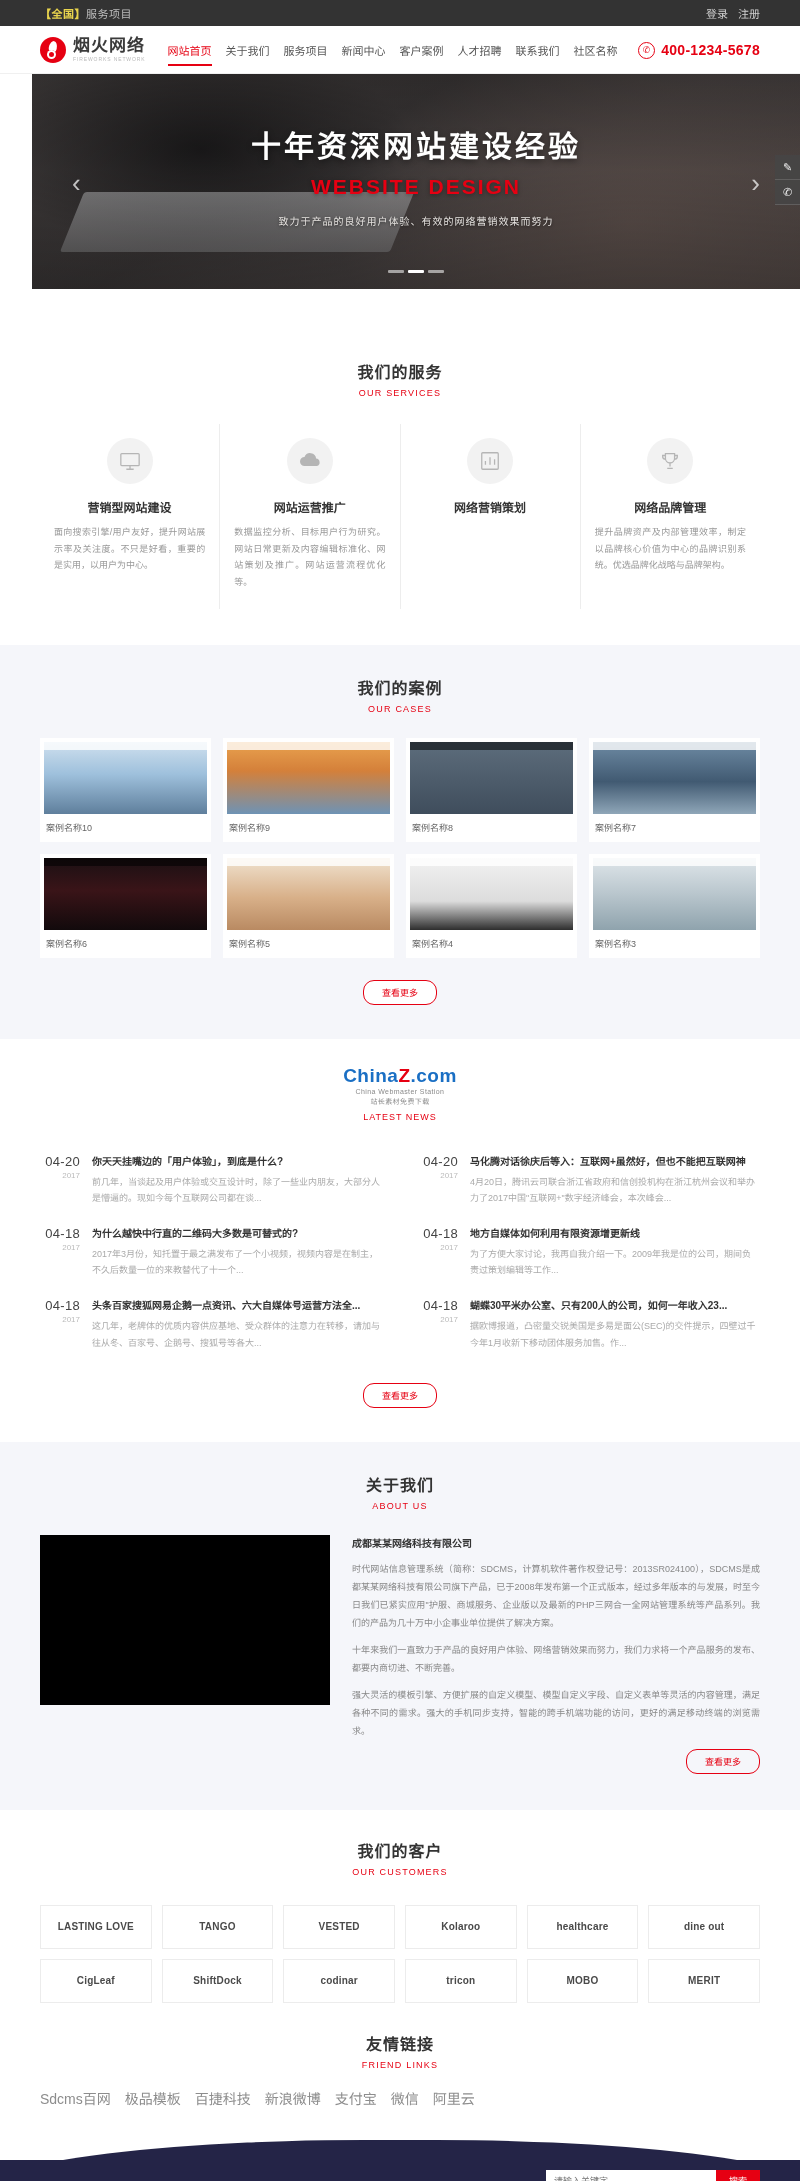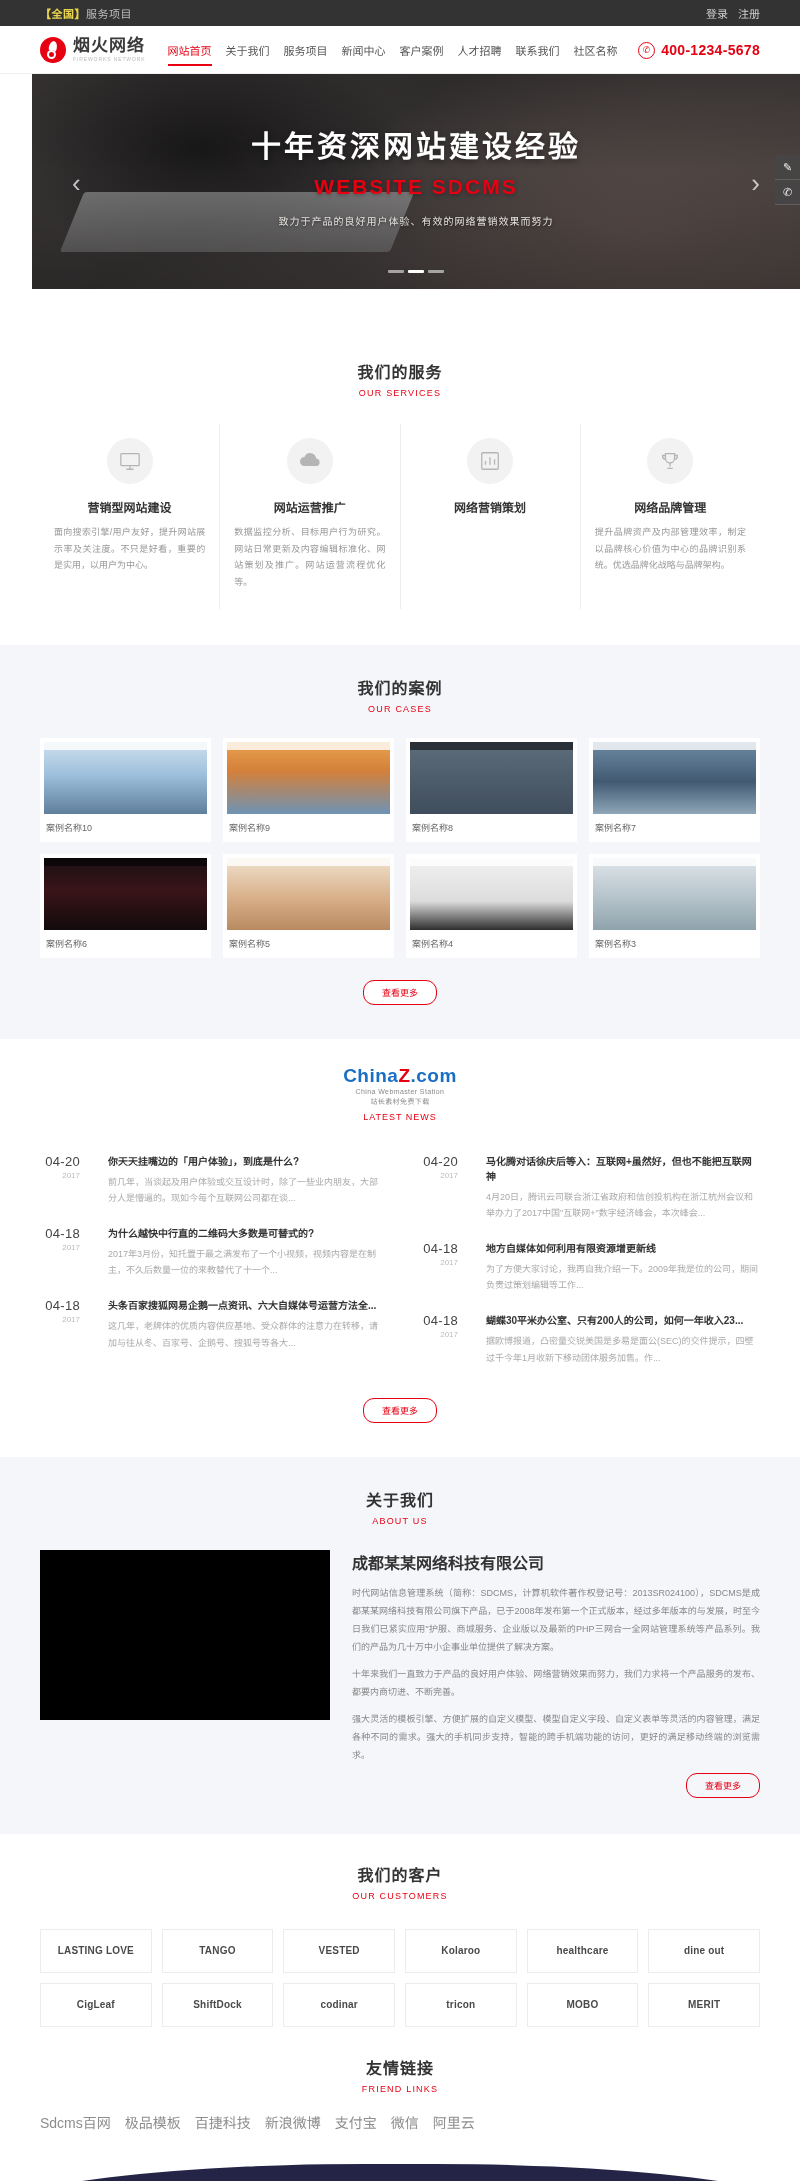--- a/index.html
+++ b/index.html
@@ -157,33 +157,33 @@
 
   
   .news { background:#fff; padding:26px 0 34px; }
   .cz-logo { text-align:center; }
   .cz-logo .c1 { font-size:19px; font-weight:bold; color:#1a6fc4; letter-spacing:.5px; }
   .cz-logo .c1 em { font-style:normal; color:#e60012; }
   .cz-logo .c2 { font-size:7px; color:#8a8a8a; margin-top:1px; letter-spacing:.4px; }
   .cz-logo .c3 { font-size:9px; color:#e60012; margin-top:6px; letter-spacing:1px; }
   .news-grid { display:flex; gap:36px; margin-top:22px; }
   .news-col { flex:1; }
-  .news-it { display:flex; gap:28px; padding:10px 0; }
+  .news-it { display:flex; gap:12px; padding:10px 0; }
   .news-date { width:40px; flex:none; text-align:right; }
   .news-date .d { font-size:13px; color:#444; letter-spacing:.3px; }
   .news-date .y { font-size:8px; color:#bbb; margin-top:2px; }
   .news-body h4 { font-size:10px; color:#333; font-weight:bold; line-height:1.5; }
   .news-body p { font-size:9px; color:#aaa; line-height:1.8; margin-top:5px; }
 
   
   .about { background:#f5f6fa; padding:30px 0 36px; }
   .about-body { display:flex; gap:22px; margin-top:24px; }
   .about-vid { width:290px; height:170px; background:#000; flex:none; position:relative; }
   .about-txt { flex:1; }
-  .about-txt h3 { font-size:16px; font-weight:bold; color:#333; margin-bottom:10px; }
+  .about-txt h3 { font-size:10px; font-weight:bold; color:#333; margin-bottom:10px; }
   .about-txt p { font-size:9px; color:#888; line-height:2; margin-bottom:9px; text-align:justify; }
   .about-btn {
     display:block; width:74px; margin:4px 0 0 auto; text-align:center;
     border:1px solid #e60012; color:#e60012; font-size:9px;
     border-radius:11px; padding:5px 0; background:transparent; cursor:pointer;
   }
 
   
   .cust { background:#fff; padding:28px 0 22px; }
   .cust-grid { display:grid; grid-template-columns:repeat(6,1fr); gap:10px; margin-top:28px; }
@@ -257,21 +257,21 @@
       <div class="tel">
         <div class="tel-ic">✆</div>
         <div class="tel-no">400-1234-5678</div>
       </div>
     </div>
   </div>
 
   <div class="hero">
     <div class="hero-ct">
       <div class="hero-h1">十年资深网站建设经验</div>
-      <div class="hero-h2">WEBSITE SDCMS</div>
+      <div class="hero-h2">WEBSITE DESIGN</div>
       <div class="hero-sub">致力于产品的良好用户体验、有效的网络营销效果而努力</div>
     </div>
     <div class="arrow l">‹</div>
     <div class="arrow r">›</div>
     <div class="dots">
       <i></i><i class="on"></i><i></i>
     </div>
   </div>
 
   <div class="tools" id="tools">

